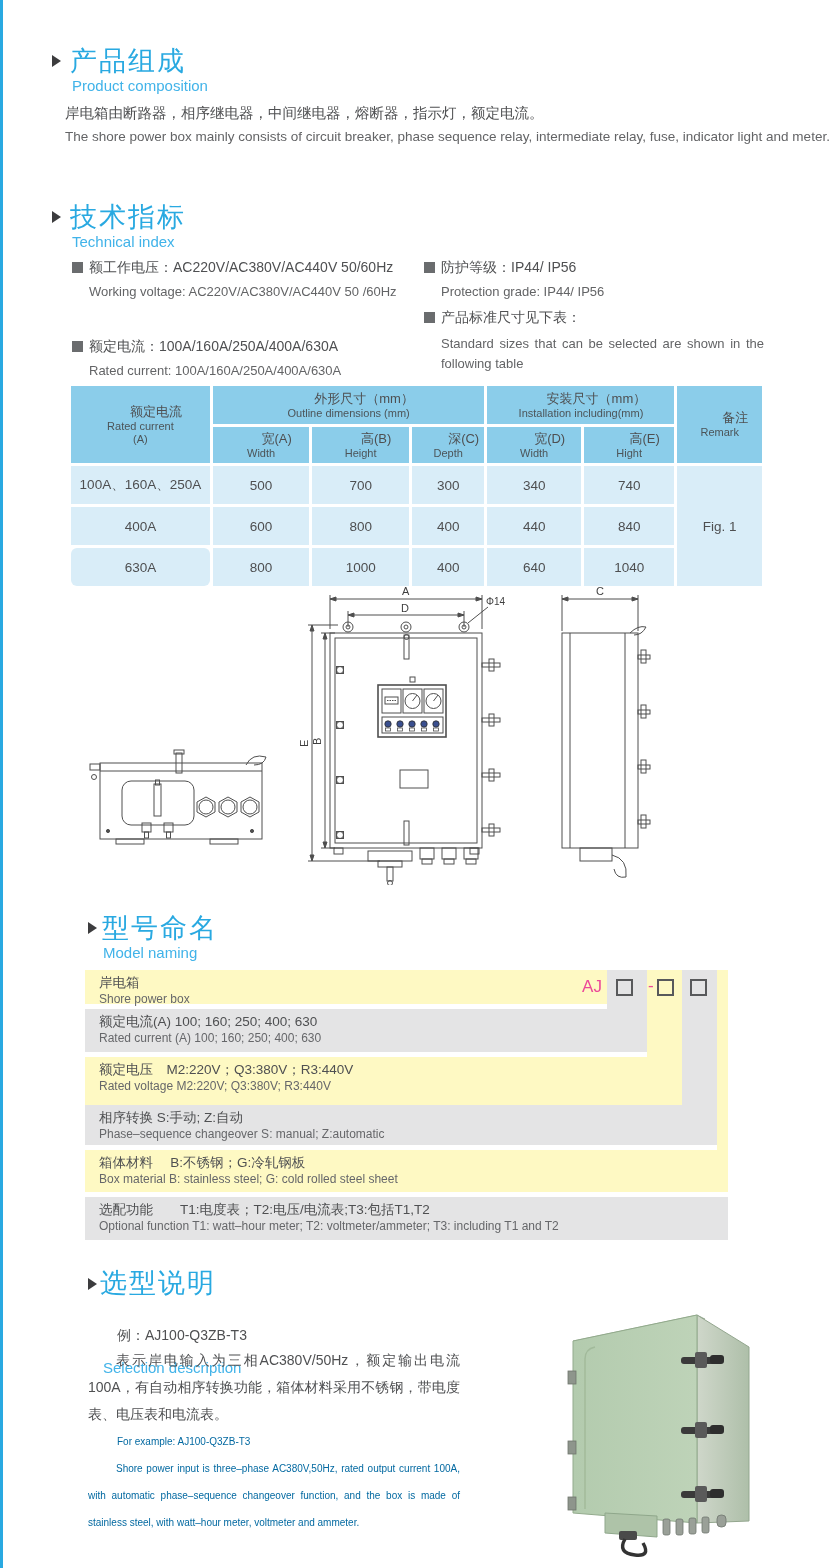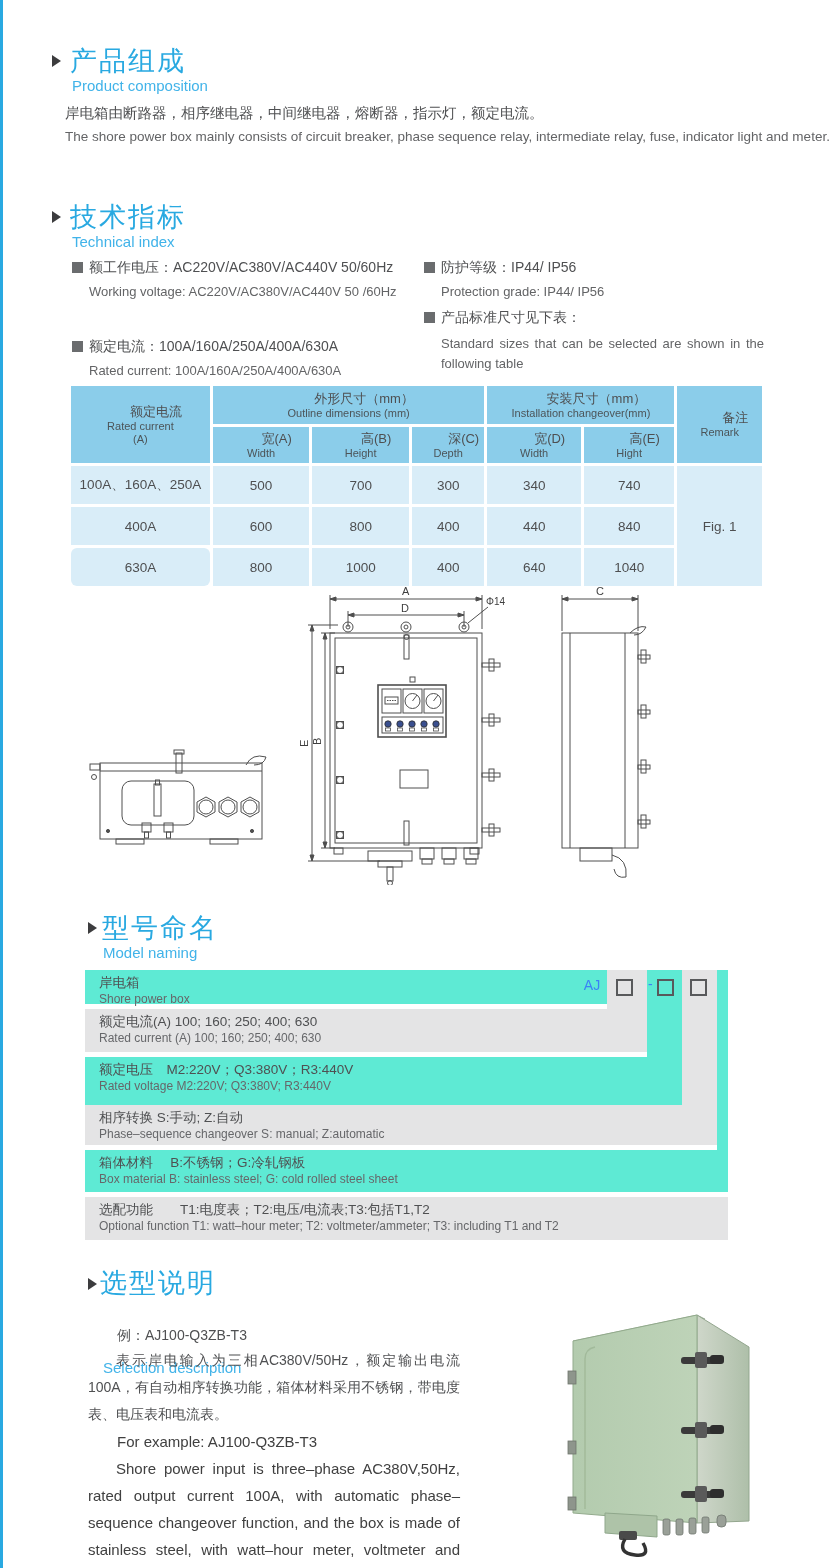--- a/index.html
+++ b/index.html
@@ -16,26 +16,26 @@
   .spec-en{font-size:13px;color:#636466;margin-left:17px;margin-top:7px;}
   table.dims{border-collapse:separate;border-spacing:3px;width:697px;table-layout:fixed;}
   table.dims td{background:#d9edf8;text-align:center;vertical-align:middle;color:#4e4f51;padding:2px 0;}
   table.dims td.hd{background:#8bcdea;}
   table.dims .zh{font-size:13px;display:block;line-height:16px;padding-left:31px;}
   table.dims .en{font-size:11px;display:block;line-height:13px;color:#4c5458;}
   table.dims .val{font-size:13.5px;}
   .nrow{position:absolute;left:0;}
   .nrow .zh{font-size:13.5px;color:#4f5052;padding:5px 0 0 14px;line-height:16px;white-space:nowrap;}
   .nrow .en{font-size:12px;color:#66676a;padding:1px 0 0 14px;line-height:14px;white-space:nowrap;}
-  .bg-blue{background:#5eead4;}
+  .bg-blue{background:#fef9c3;}
   .bg-gray{background:#e4e4e5;}
   .codebox{position:absolute;width:13px;height:13px;border:2px solid #58595b;background:transparent;}
-  .codetext{position:absolute;font-size:14px;color:#3b82f6;}
+  .codetext{position:absolute;font-size:17px;color:#ec4899;}
   .para{font-size:14px;color:#4f5052;line-height:27px;text-align:justify;}
-  .para-en{font-size:15px;color:#404040;line-height:27px;text-align:justify;}
+  .para-en{font-size:10px;color:#0369a1;line-height:27px;text-align:justify;}
   svg text{font-family:"Liberation Sans","DejaVu Sans",sans-serif;}
 </style>
 </head>
 <body>
 
 <div id="page">
 
   <div class="abs" style="left:0;top:0;width:3px;height:1568px;background:#29a9e1;"></div>
 
   <span class="tri abs" style="left:52px;top:55px;"></span>
@@ -81,21 +81,21 @@
         <span class="zh">额定电流</span>
         <span class="en">Rated current</span>
         <span class="en">(A)</span>
       </td>
       <td class="hd" colspan="3" style="height:34px;">
         <span class="zh">外形尺寸（mm）</span>
         <span class="en">Outline dimensions (mm)</span>
       </td>
       <td class="hd" colspan="2">
         <span class="zh">安装尺寸（mm）</span>
-        <span class="en">Installation changeover(mm)</span>
+        <span class="en">Installation including(mm)</span>
       </td>
       <td class="hd" rowspan="2">
         <span class="zh">备注</span>
         <span class="en">Remark</span>
       </td>
     </tr>
     <tr>
       <td class="hd" style="height:32px;">
             <span class="zh">宽(A)</span>
             <span class="en">Width</span>

